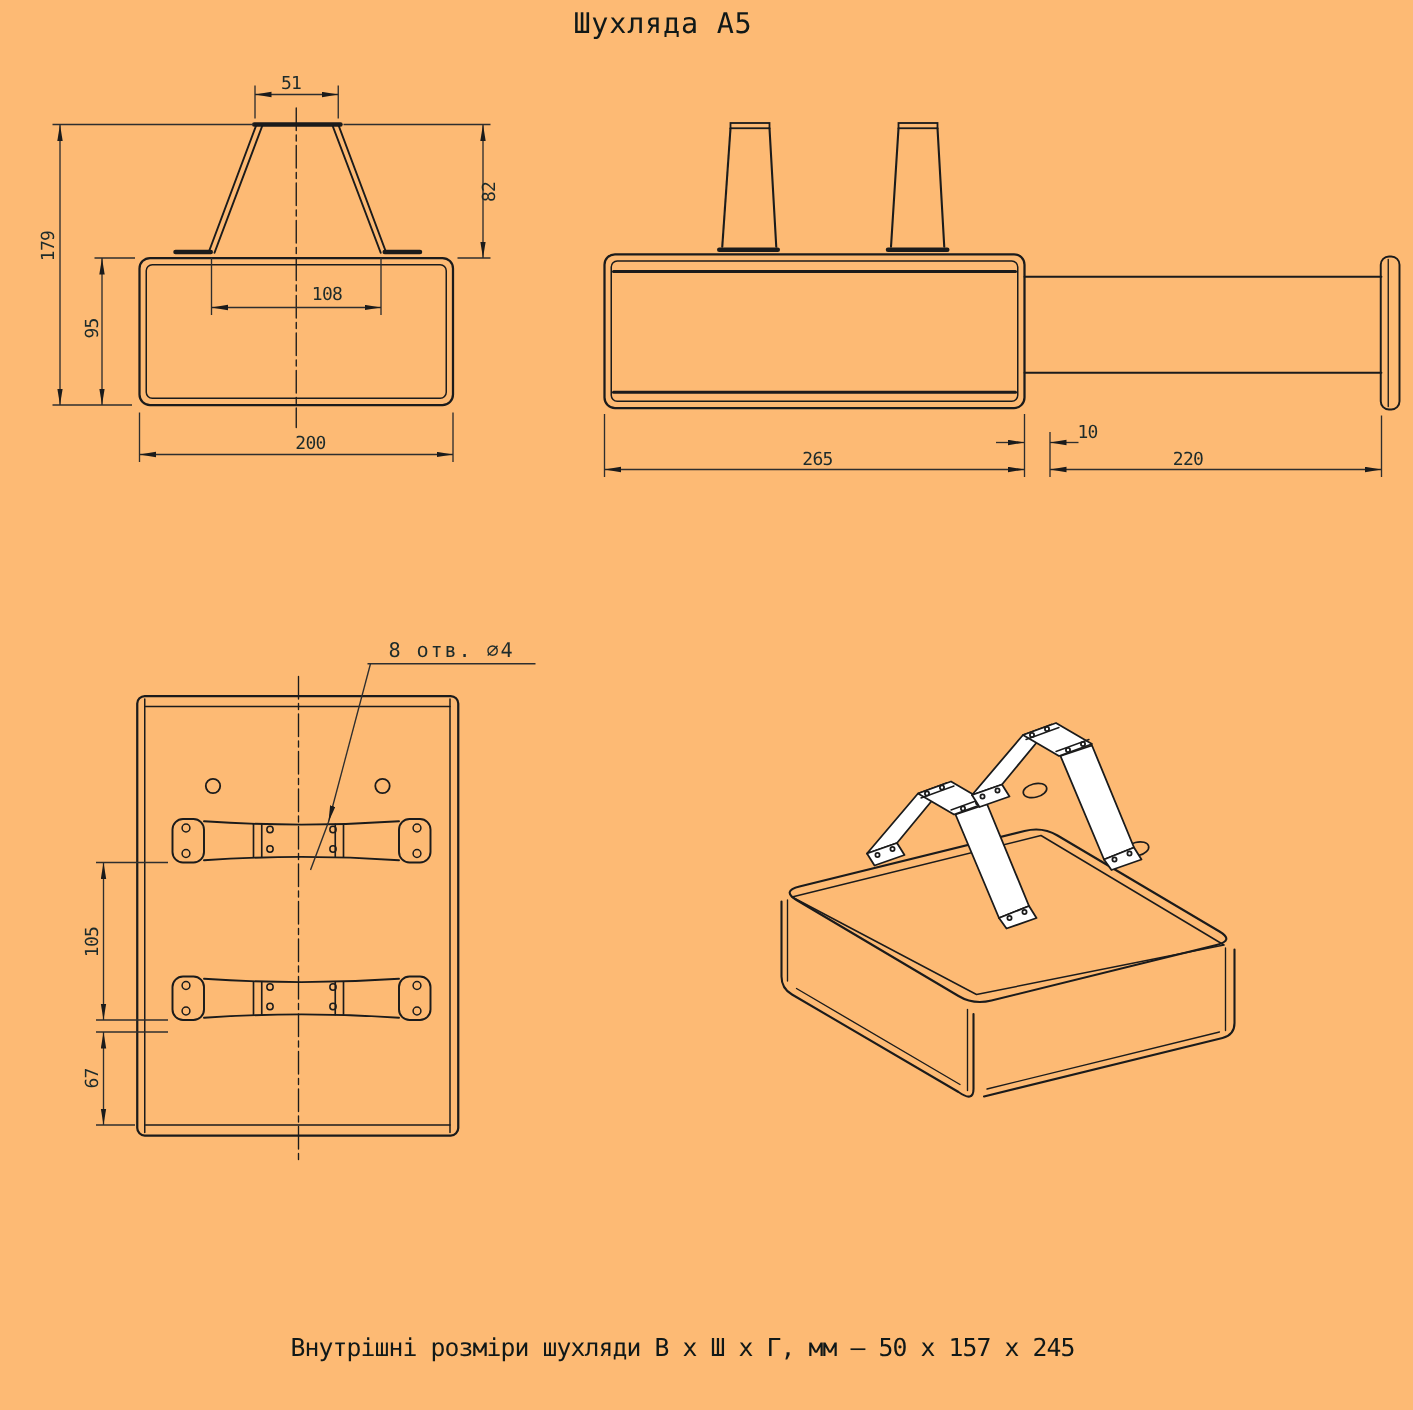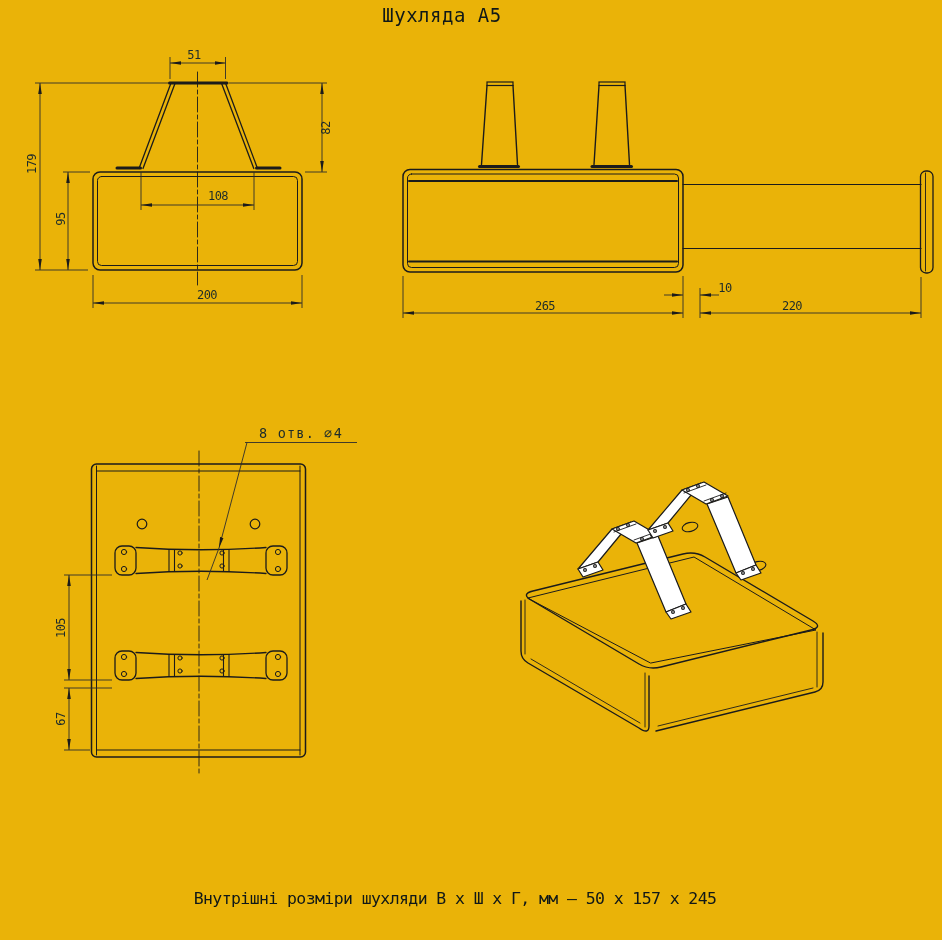--- a/index.html
+++ b/index.html
@@ -1,17 +1,17 @@
 <!DOCTYPE html>
 <html><head>
 <meta charset="utf-8">
 <style>
   html,body{margin:0;padding:0;background:#f2f2f2;}
   .sheet{
-    position:relative;width:942px;height:940px;background:#eab308;
+    position:relative;width:942px;height:940px;background:#fdba74;
     font-family:"DejaVu Sans Mono", monospace;overflow:hidden;
   }
   svg{position:absolute;left:0;top:0;}
   svg text{
     font-family:"DejaVu Sans Mono", monospace;
     fill:#1d2b2b;
   }
   .dim-txt{font-size:12px;letter-spacing:-0.5px;}
   .title-txt{font-size:19px;letter-spacing:0.5px;fill:#101818;}
   .note-txt{font-size:16.5px;letter-spacing:-0.6px;fill:#101818;}

